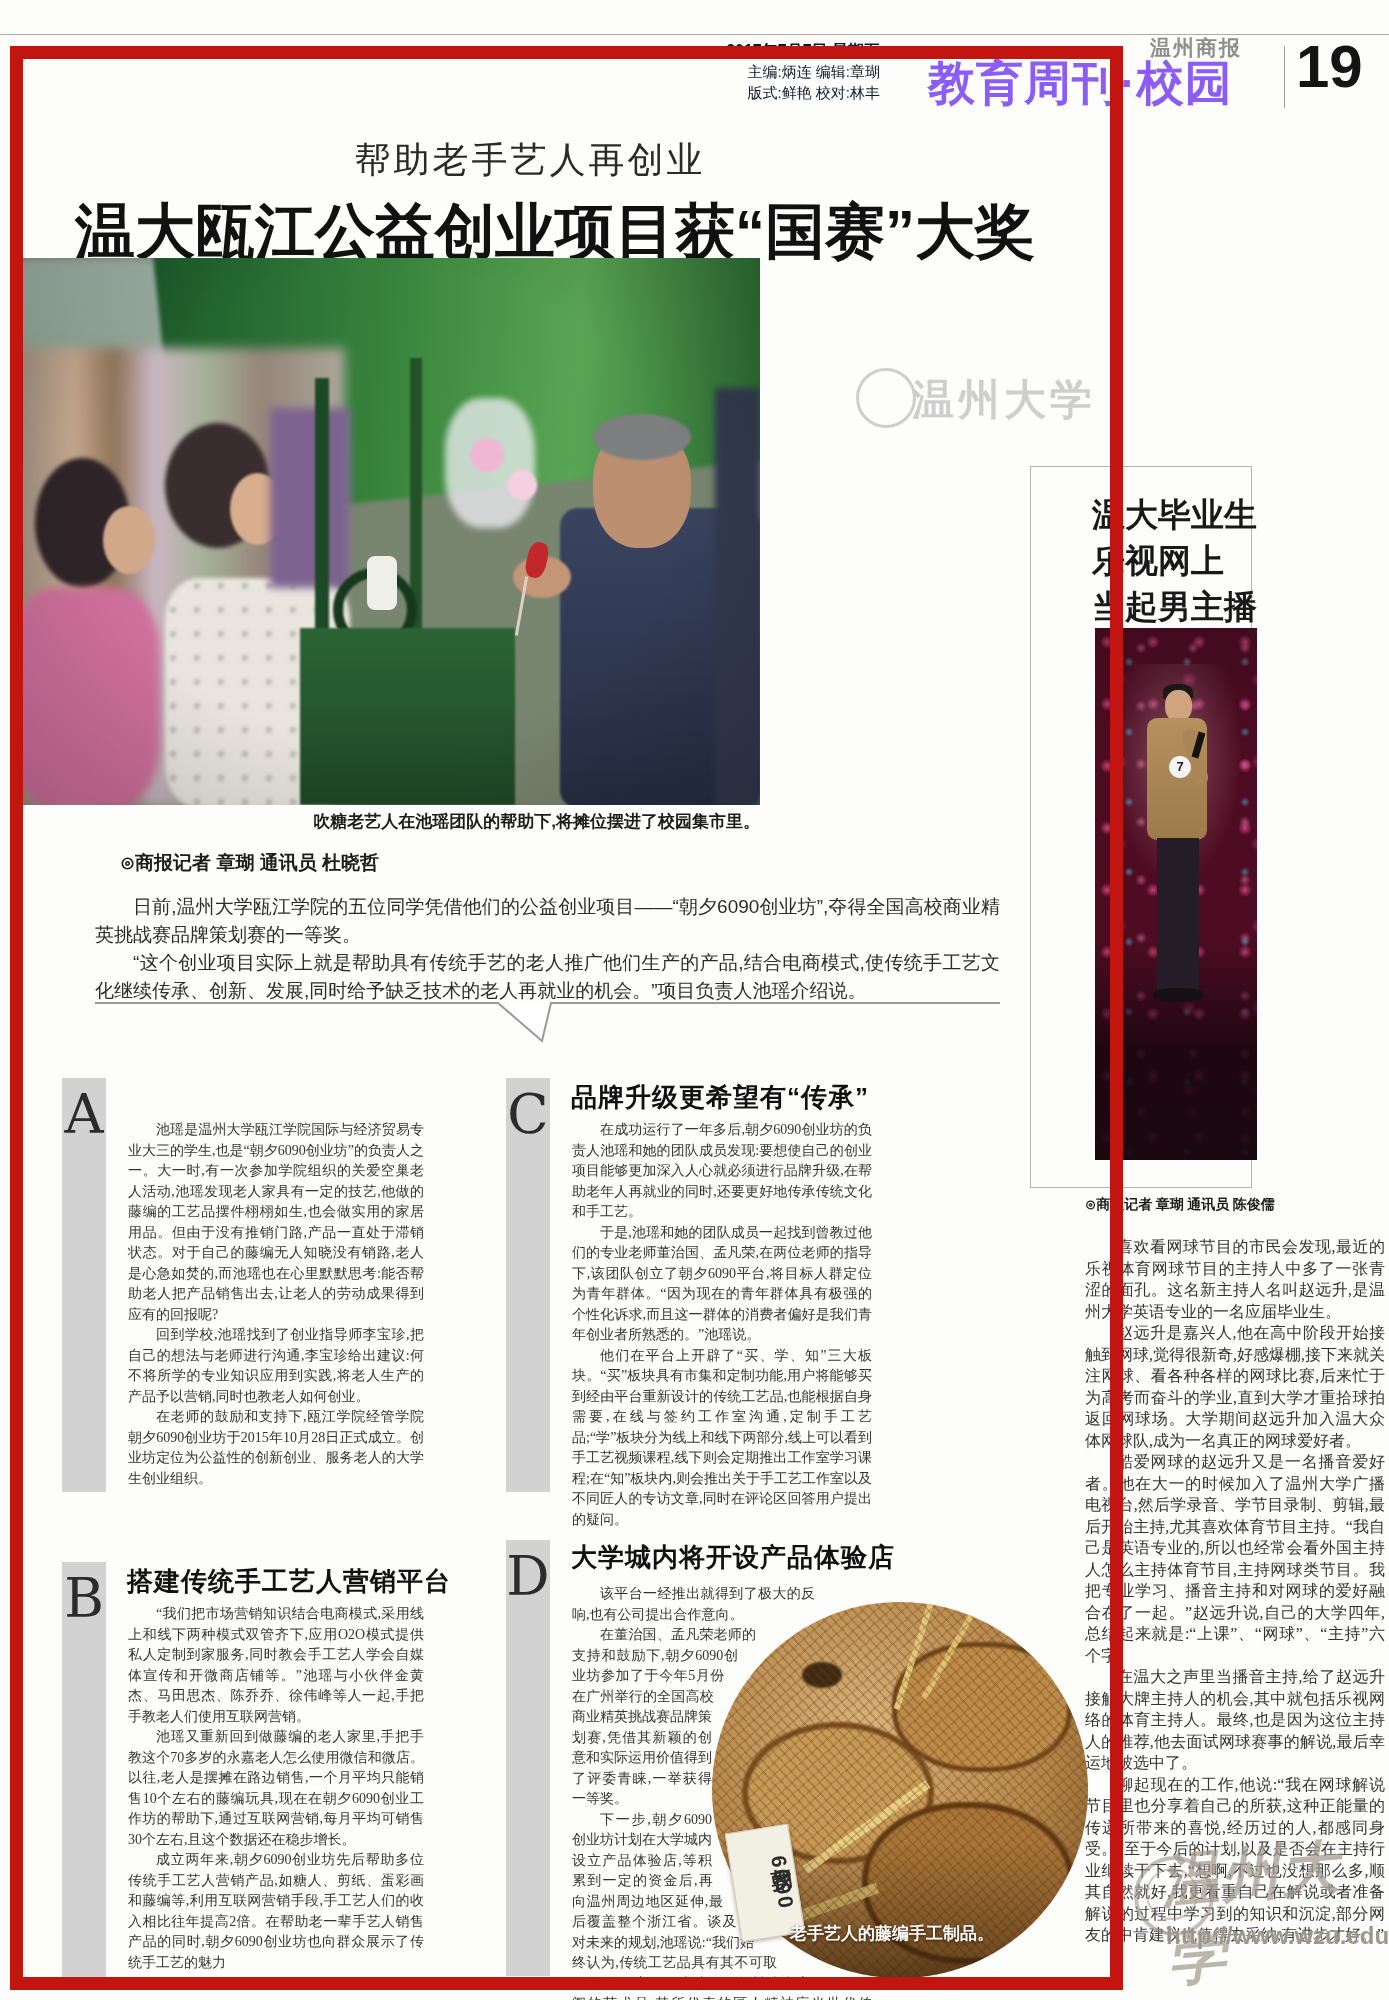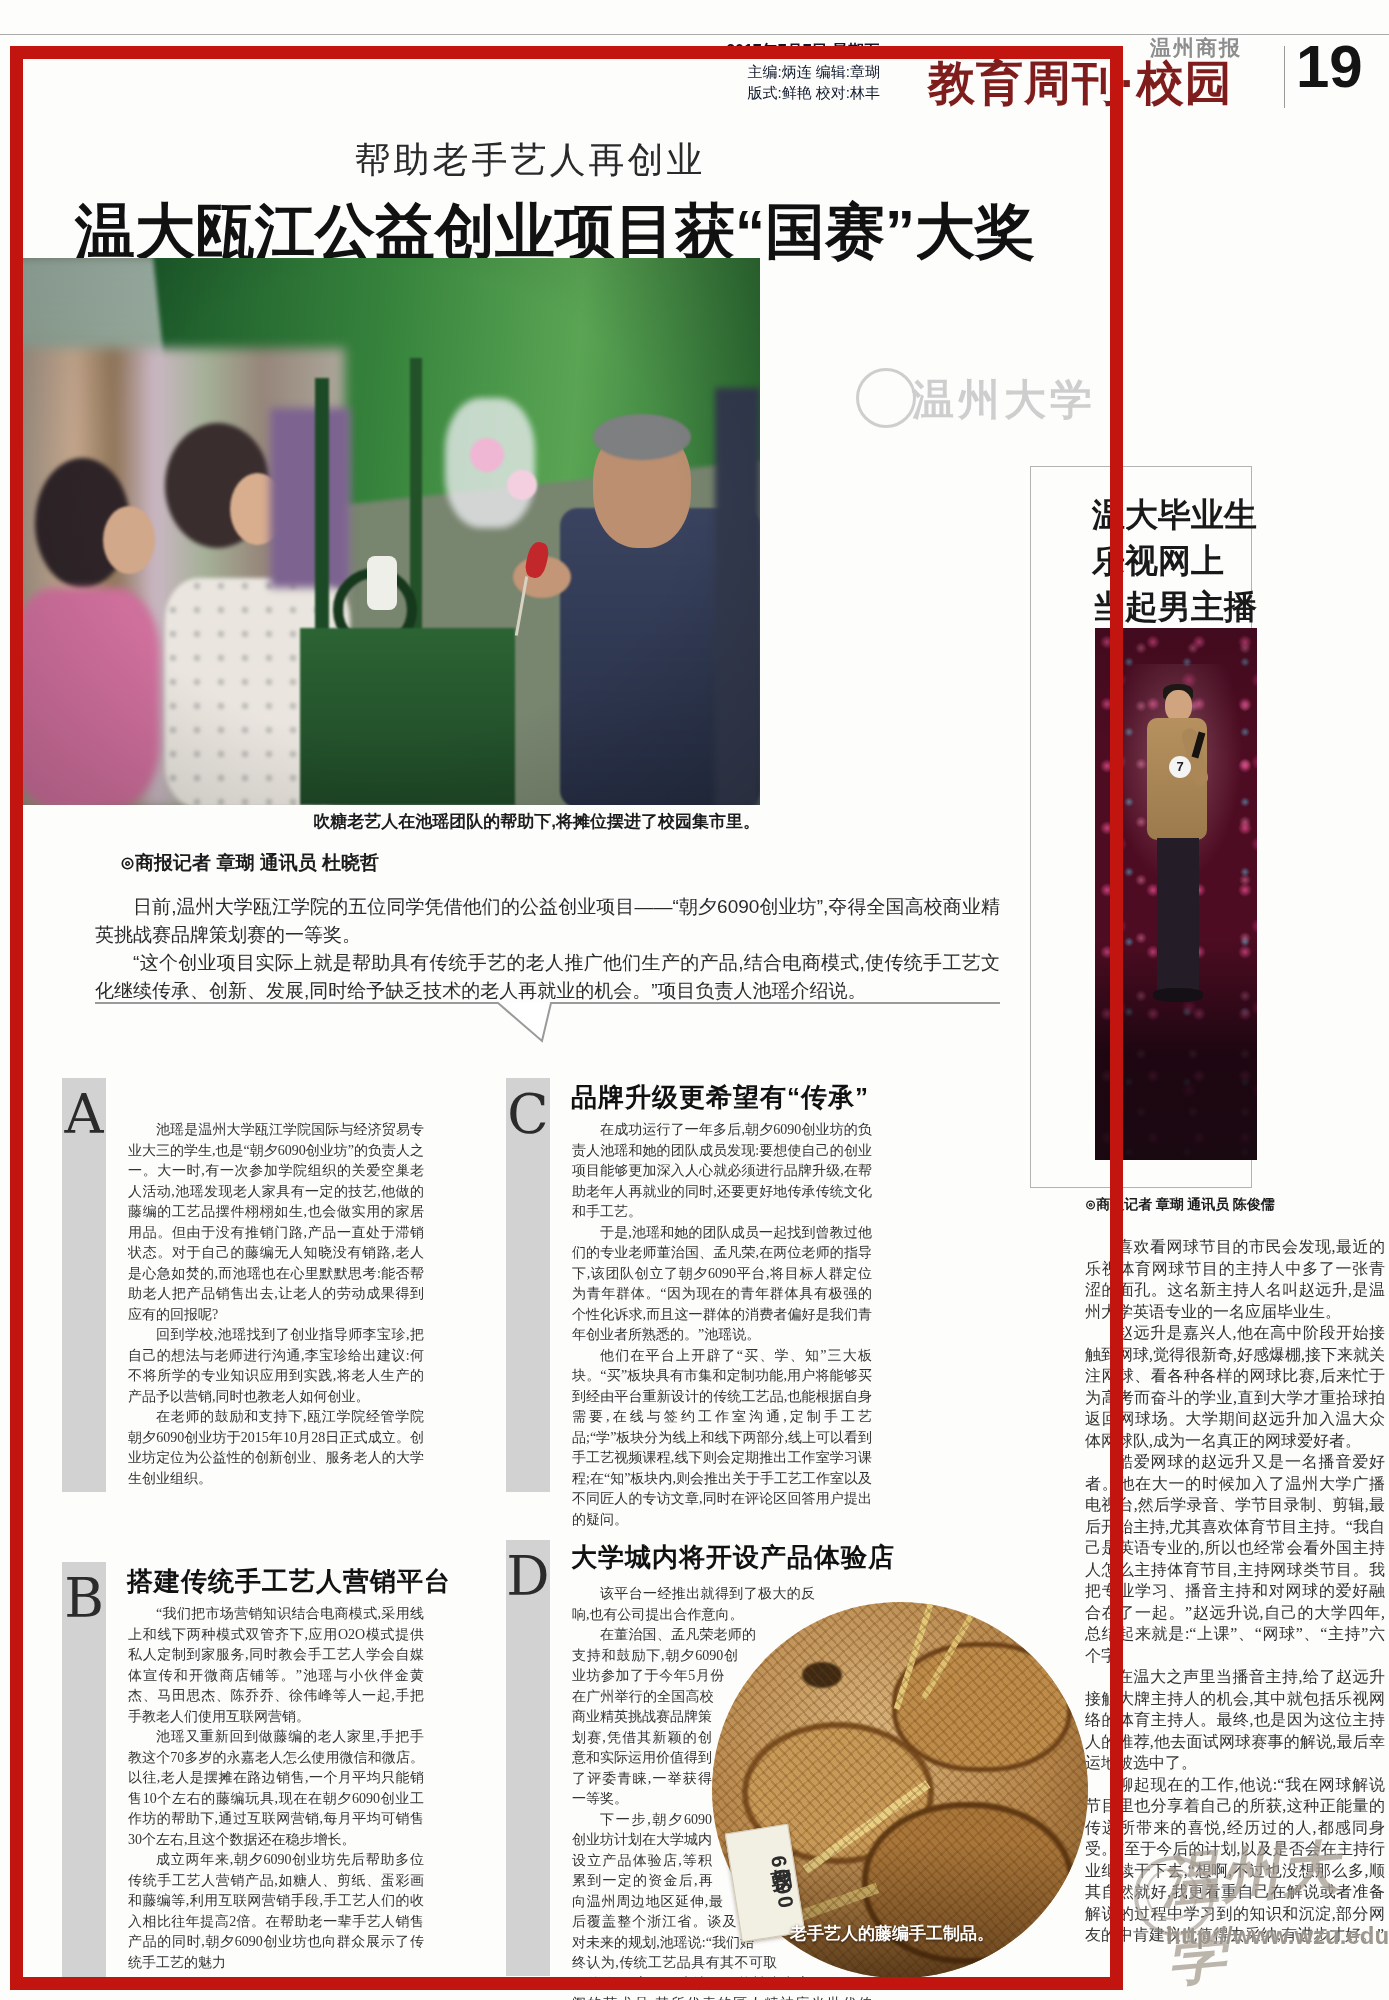--- a/index.html
+++ b/index.html
@@ -3,21 +3,21 @@
 <meta charset="utf-8">
 <style>
   html,body{margin:0;padding:0;background:#e8e8e8;}
   .page{position:relative;width:1389px;height:2000px;background:#fdfdfc;overflow:hidden;
         font-family:"Liberation Sans",sans-serif;color:#222;}
   .abs{position:absolute;}
   
   .toprule{left:0;top:34px;width:1389px;height:1px;background:#aaa;}
   .dateblock{left:560px;top:40px;width:320px;text-align:right;color:#0f172a;line-height:21px;font-size:15px;}
   .dateblock .d1{font-size:16px;font-weight:bold;}
-  .sectiontitle{left:928px;top:52px;width:360px;font-size:47px;font-weight:bold;color:#7f1d1d;letter-spacing:1px;}
+  .sectiontitle{left:928px;top:52px;width:360px;font-size:47px;font-weight:bold;color:#8b5cf6;letter-spacing:1px;}
   .masthead{left:1150px;top:34px;font-size:21px;font-weight:bold;color:#8d8d8d;letter-spacing:2px;}
   .pagenum{left:1296px;top:32px;font-size:60px;font-weight:bold;color:#141414;}
   .vrule{left:1284px;top:46px;width:1px;height:62px;background:#9a9a9a;}
   
   .kicker{left:80px;top:136px;width:900px;text-align:center;font-size:36px;color:#2a2a2a;letter-spacing:3px;font-family:Liberation Serif, serif;}
   .headline{left:45px;top:192px;width:1020px;text-align:center;font-size:60px;font-weight:bold;color:#111;letter-spacing:0px;}
   
   .mp{left:15px;top:258px;width:745px;height:547px;overflow:hidden;background:#78856f;}
   .mp div{position:absolute;}
   .mp-vig{left:0;top:0;width:100%;height:100%;background:radial-gradient(ellipse at 50% 45%,transparent 55%,rgba(0,0,0,.20));}

